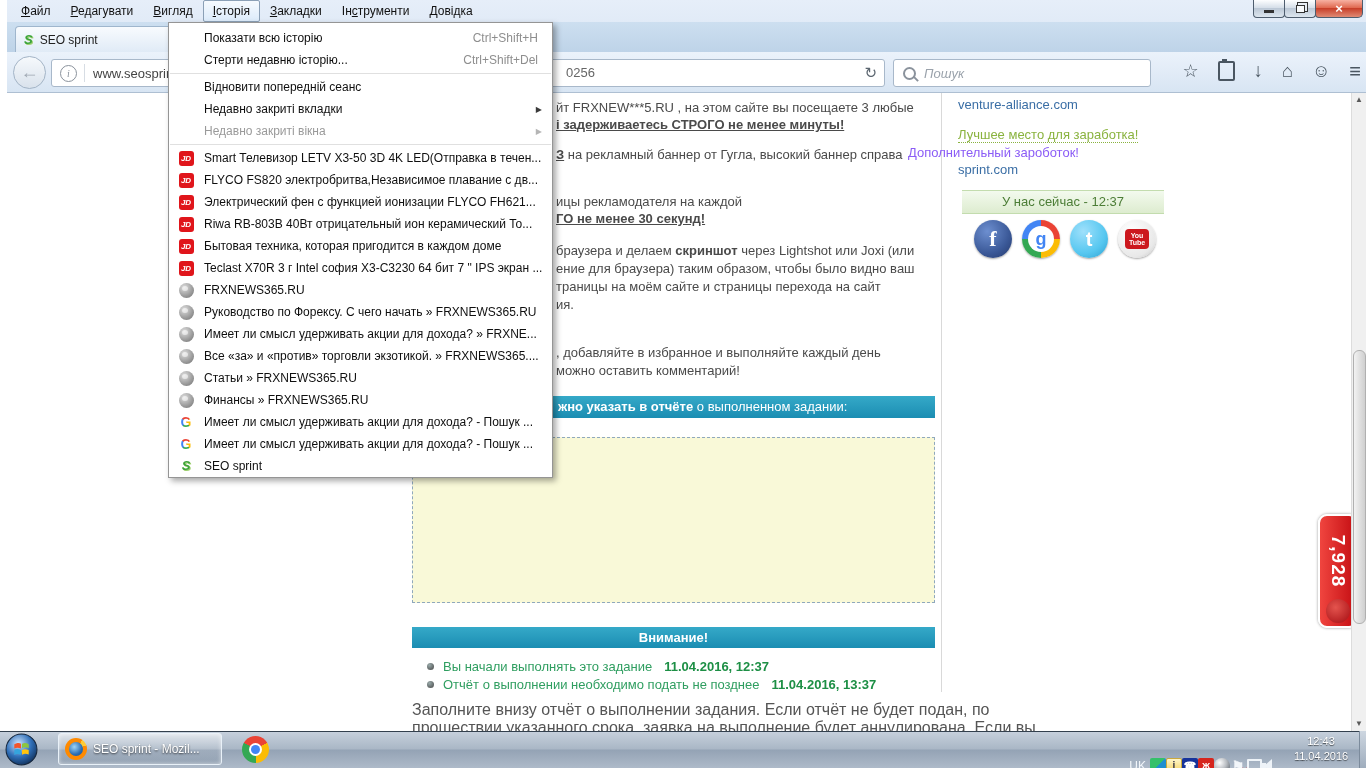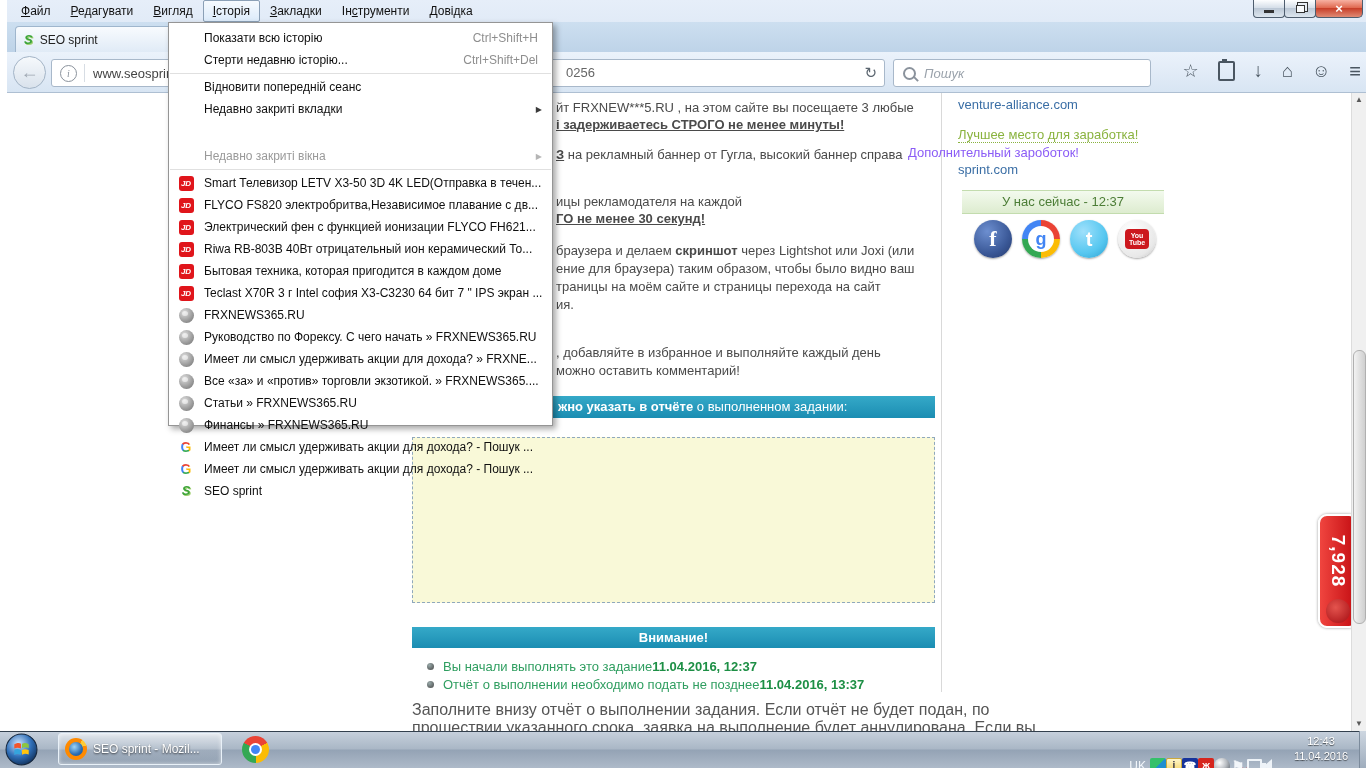--- a/index.html
+++ b/index.html
@@ -67,21 +67,21 @@
   .teal-bar{position:absolute;left:412px;width:523px;height:22px;
     background:linear-gradient(#35a9c8,#1b8db2);color:#fff;font-size:13px;line-height:22px;}
   .report-bar{top:396px;}
   .report-bar .frag{position:absolute;left:146px;white-space:nowrap;}
   .attention-bar{top:627px;text-align:center;font-weight:bold;height:21px;line-height:21px;}
   .note-box{position:absolute;left:412px;top:437px;width:521px;height:164px;
     background:#f9f9d8;border:1px dashed #8fa8bd;}
   .bullet-row{position:absolute;left:427px;font-size:13px;color:#2f9e60;white-space:nowrap;}
   .bullet-row .dot{display:inline-block;width:7px;height:7px;border-radius:50%;margin-right:9px;
     background:radial-gradient(circle at 35% 30%,#9aa,#444);vertical-align:1px;}
-  .bullet-row b{color:#1d8f45;margin-left:0;}
+  .bullet-row b{color:#1d8f45;margin-left:12px;}
   .footer-line{position:absolute;left:412px;font-size:16px;color:#555;white-space:nowrap;}
 
   
   .side-link{position:absolute;left:958px;font-size:13px;color:#3a6ea5;white-space:nowrap;}
   .side-green{position:absolute;left:958px;font-size:13px;color:#8ab33f;
     border-bottom:1px dotted #8ab33f;white-space:nowrap;}
   .side-plain{position:absolute;left:908px;font-size:13px;color:#8b5cf6;white-space:nowrap;}
   .clockbar{position:absolute;left:962px;top:190px;width:202px;height:22px;text-align:center;
     font-size:13px;line-height:22px;color:#4c7d36;background:linear-gradient(#f3faee,#ddeccf);
     border-top:1px solid #c3dcae;border-bottom:1px solid #c3dcae;}
@@ -106,24 +106,24 @@
     border-radius:50%;background:radial-gradient(circle at 40% 35%,#e4544e,#a50d12);}
 
   
   .scrollbar{position:absolute;right:0;top:92px;width:14px;height:639px;background:#f0f0f0;border-left:1px solid #dcdcdc;}
   .sb-arrow{position:absolute;left:0;width:14px;height:15px;color:#595959;font-size:8px;
     display:flex;align-items:center;justify-content:center;}
   .sb-thumb{position:absolute;left:1px;top:258px;width:11px;height:272px;background:linear-gradient(90deg,#f2f2f2,#cfcfcf);
     border:1px solid #b0b0b0;border-radius:6px;}
 
   
-  .hmenu{position:absolute;left:168px;top:22px;width:385px;height:404px;background:#fff;
+  .hmenu{position:absolute;left:168px;top:22px;width:385px;height:456px;background:#fff;
     border:1px solid #959595;box-shadow:3px 3px 6px rgba(0,0,0,.35);padding:4px 0;box-sizing:border-box;z-index:40;}
   .hm-item{height:22px;display:flex;align-items:center;font-size:12px;color:#0f0f0f;padding:0 8px 0 9px;}
-  .hm-item.disabled{color:#9a9a9a;margin-top:25px;}
+  .hm-item.disabled{color:#9a9a9a;}
   .hm-ico{width:16px;height:16px;margin-right:10px;flex:0 0 auto;display:flex;align-items:center;justify-content:center;}
   .hm-label{flex:1;white-space:nowrap;overflow:hidden;}
   .hm-short{color:#8e8e8e;padding-right:6px;}
   .hm-arrow{color:#3a3a3a;font-size:8px;padding-right:2px;}
   .hm-item.disabled .hm-arrow{color:#b5b5b5;}
   .hm-sep{height:1px;background:#e0e0e0;margin:2px 1px;}
   .ico-jd{width:15px;height:15px;border-radius:3px;background:#e0151b;color:#fff;font-weight:bold;
     font-style:italic;font-size:8px;display:flex;align-items:center;justify-content:center;}
   .ico-globe{width:15px;height:15px;border-radius:50%;
     background:radial-gradient(circle at 35% 30%,#ddd,#9a9a9a 60%,#6f6f6f);position:relative;}

